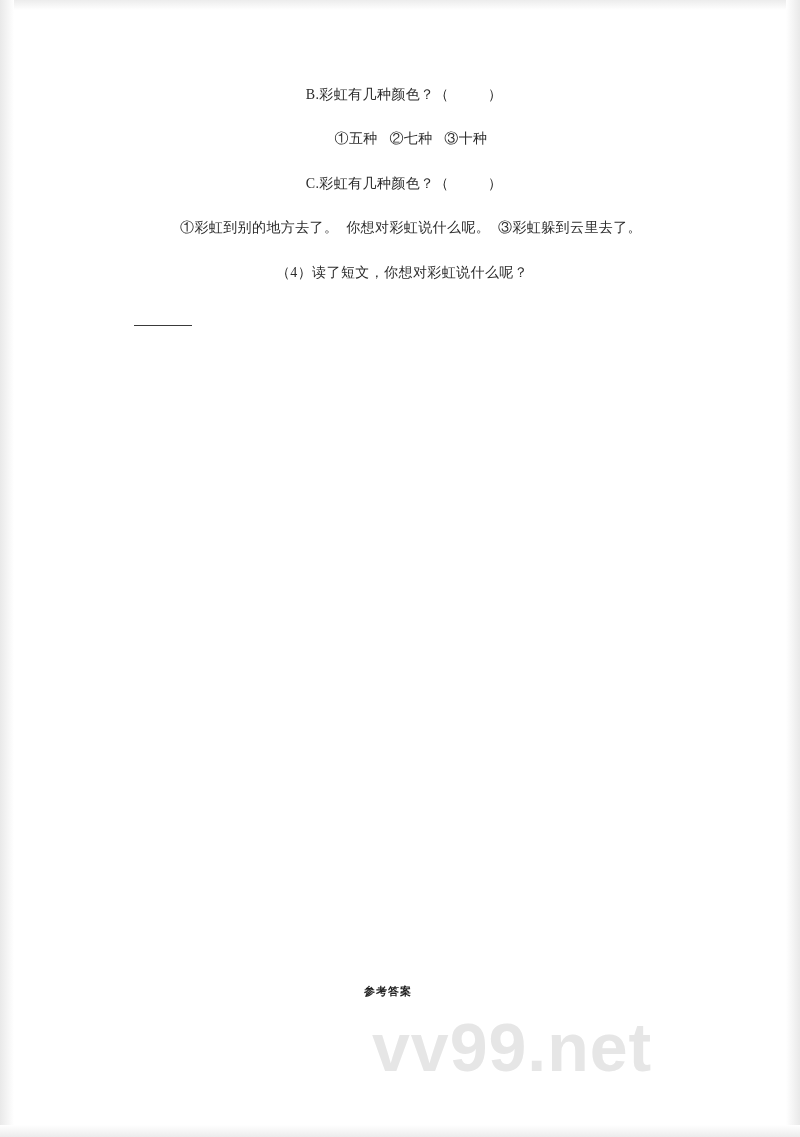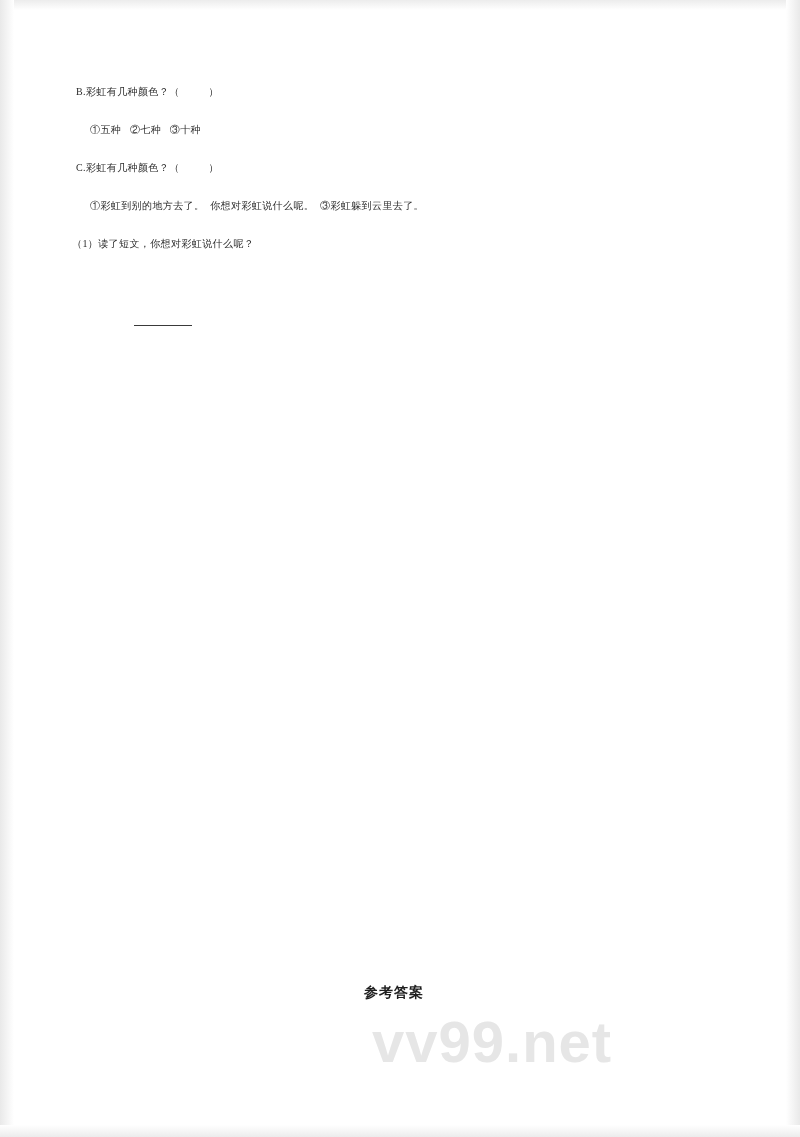--- a/index.html
+++ b/index.html
@@ -49,77 +49,78 @@
   }
 
   .content {
     position: absolute;
     left: 72px;
     top: 84px;
     width: 660px;
   }
   .line {
     color: #2b2b2b;
-    font-size: 10px;
+    font-size: 14px;
     line-height: 1.6;
     letter-spacing: 0.4px;
     margin-bottom: 22px;
     white-space: pre-wrap;
+    text-align: center;
   }
   .line.q {
     margin-left: 4px;
   }
   .line.options {
     margin-left: 18px;
   }
   .answer-rule {
     position: absolute;
     left: 62px;
     top: 241px;
     width: 58px;
     height: 0;
     border-top: 1.6px solid #3a3a3a;
   }
 
   .answers-heading {
     position: absolute;
     left: 364px;
     top: 984px;
-    font-size: 14px;
+    font-size: 11px;
     color: #1f1f1f;
     letter-spacing: 1px;
     font-family: "Liberation Sans", "DejaVu Sans", sans-serif;
     font-weight: 600;
   }
 
   .watermark {
     position: absolute;
     left: 372px;
     top: 1008px;
     font-family: "Liberation Sans", "DejaVu Sans", sans-serif;
-    font-size: 58px;
+    font-size: 68px;
     font-weight: 700;
     color: #e6e6e6;
     letter-spacing: 1px;
     user-select: none;
   }
 </style>
 </head>
 <body>
 
 <div class="page">
   <div class="page-edge-top"></div>
   <div class="page-edge-left"></div>
   <div class="page-edge-right"></div>
   <div class="page-edge-bottom"></div>
 
   <div class="content">
     <div class="line q">B.彩虹有几种颜色？（          ）</div>
     <div class="line options">①五种   ②七种   ③十种</div>
     <div class="line q">C.彩虹有几种颜色？（          ）</div>
     <div class="line options">①彩虹到别的地方去了。  你想对彩虹说什么呢。  ③彩虹躲到云里去了。</div>
-    <div class="line">（1）读了短文，你想对彩虹说什么呢？</div>
+    <div class="line">（4）读了短文，你想对彩虹说什么呢？</div>
     <div class="answer-rule"></div>
   </div>
 
   <div class="answers-heading">参考答案</div>
   <div class="watermark">vv99.net</div>
 </div>
 
 </body></html>

